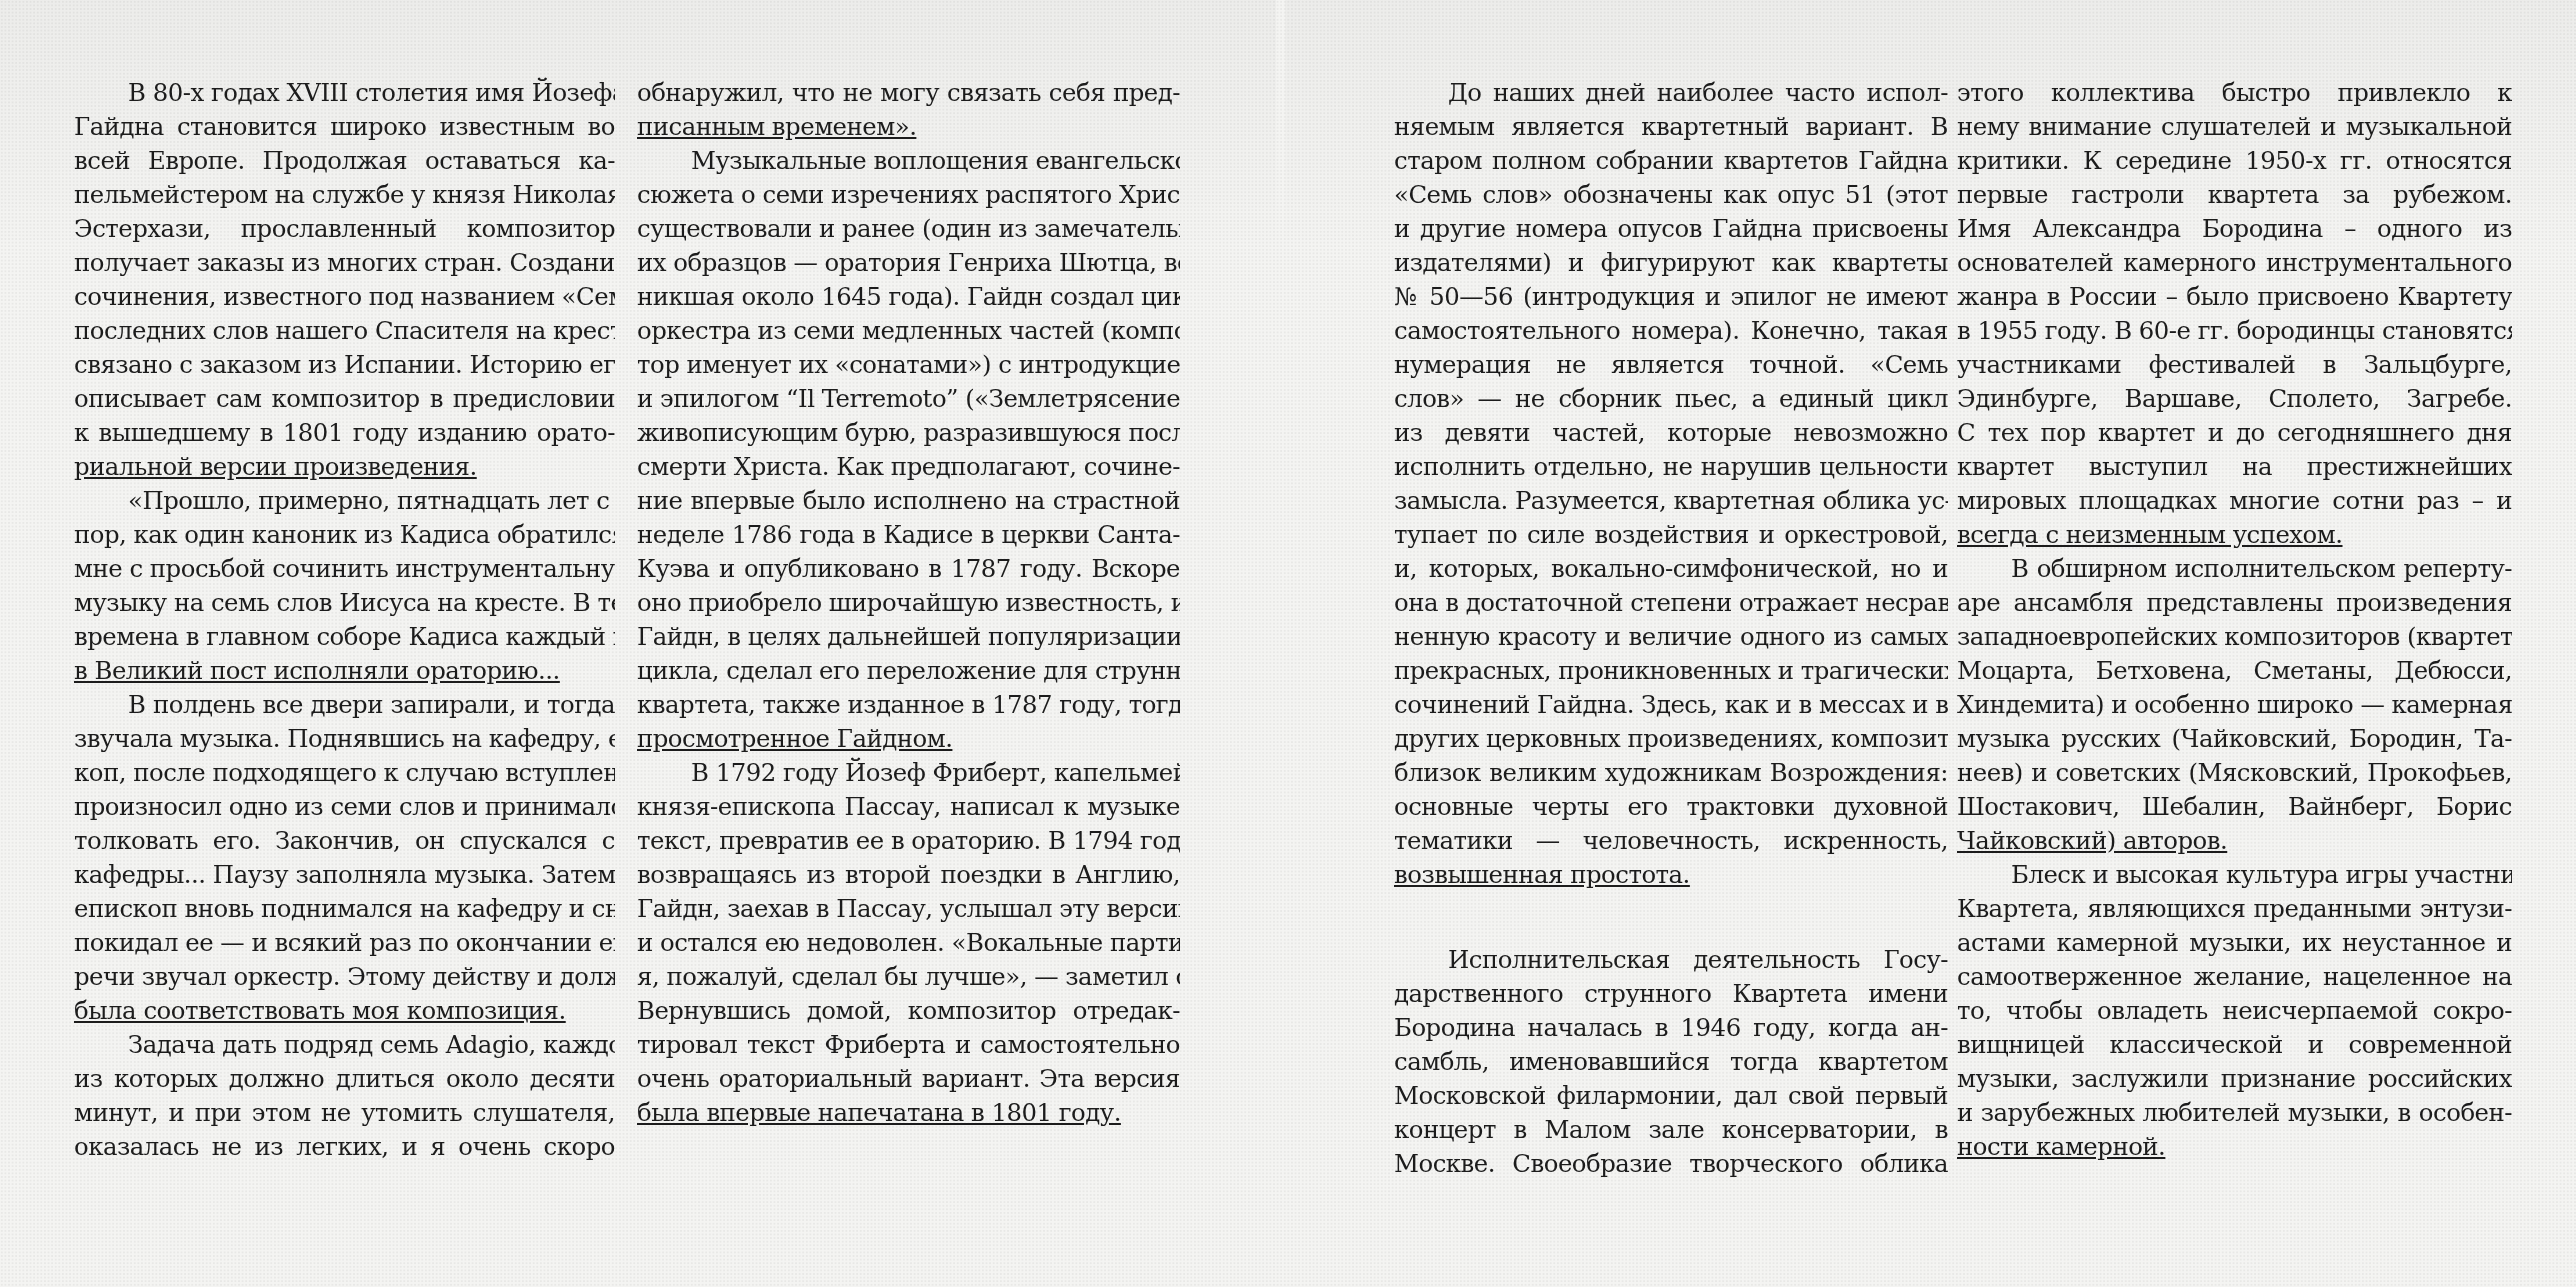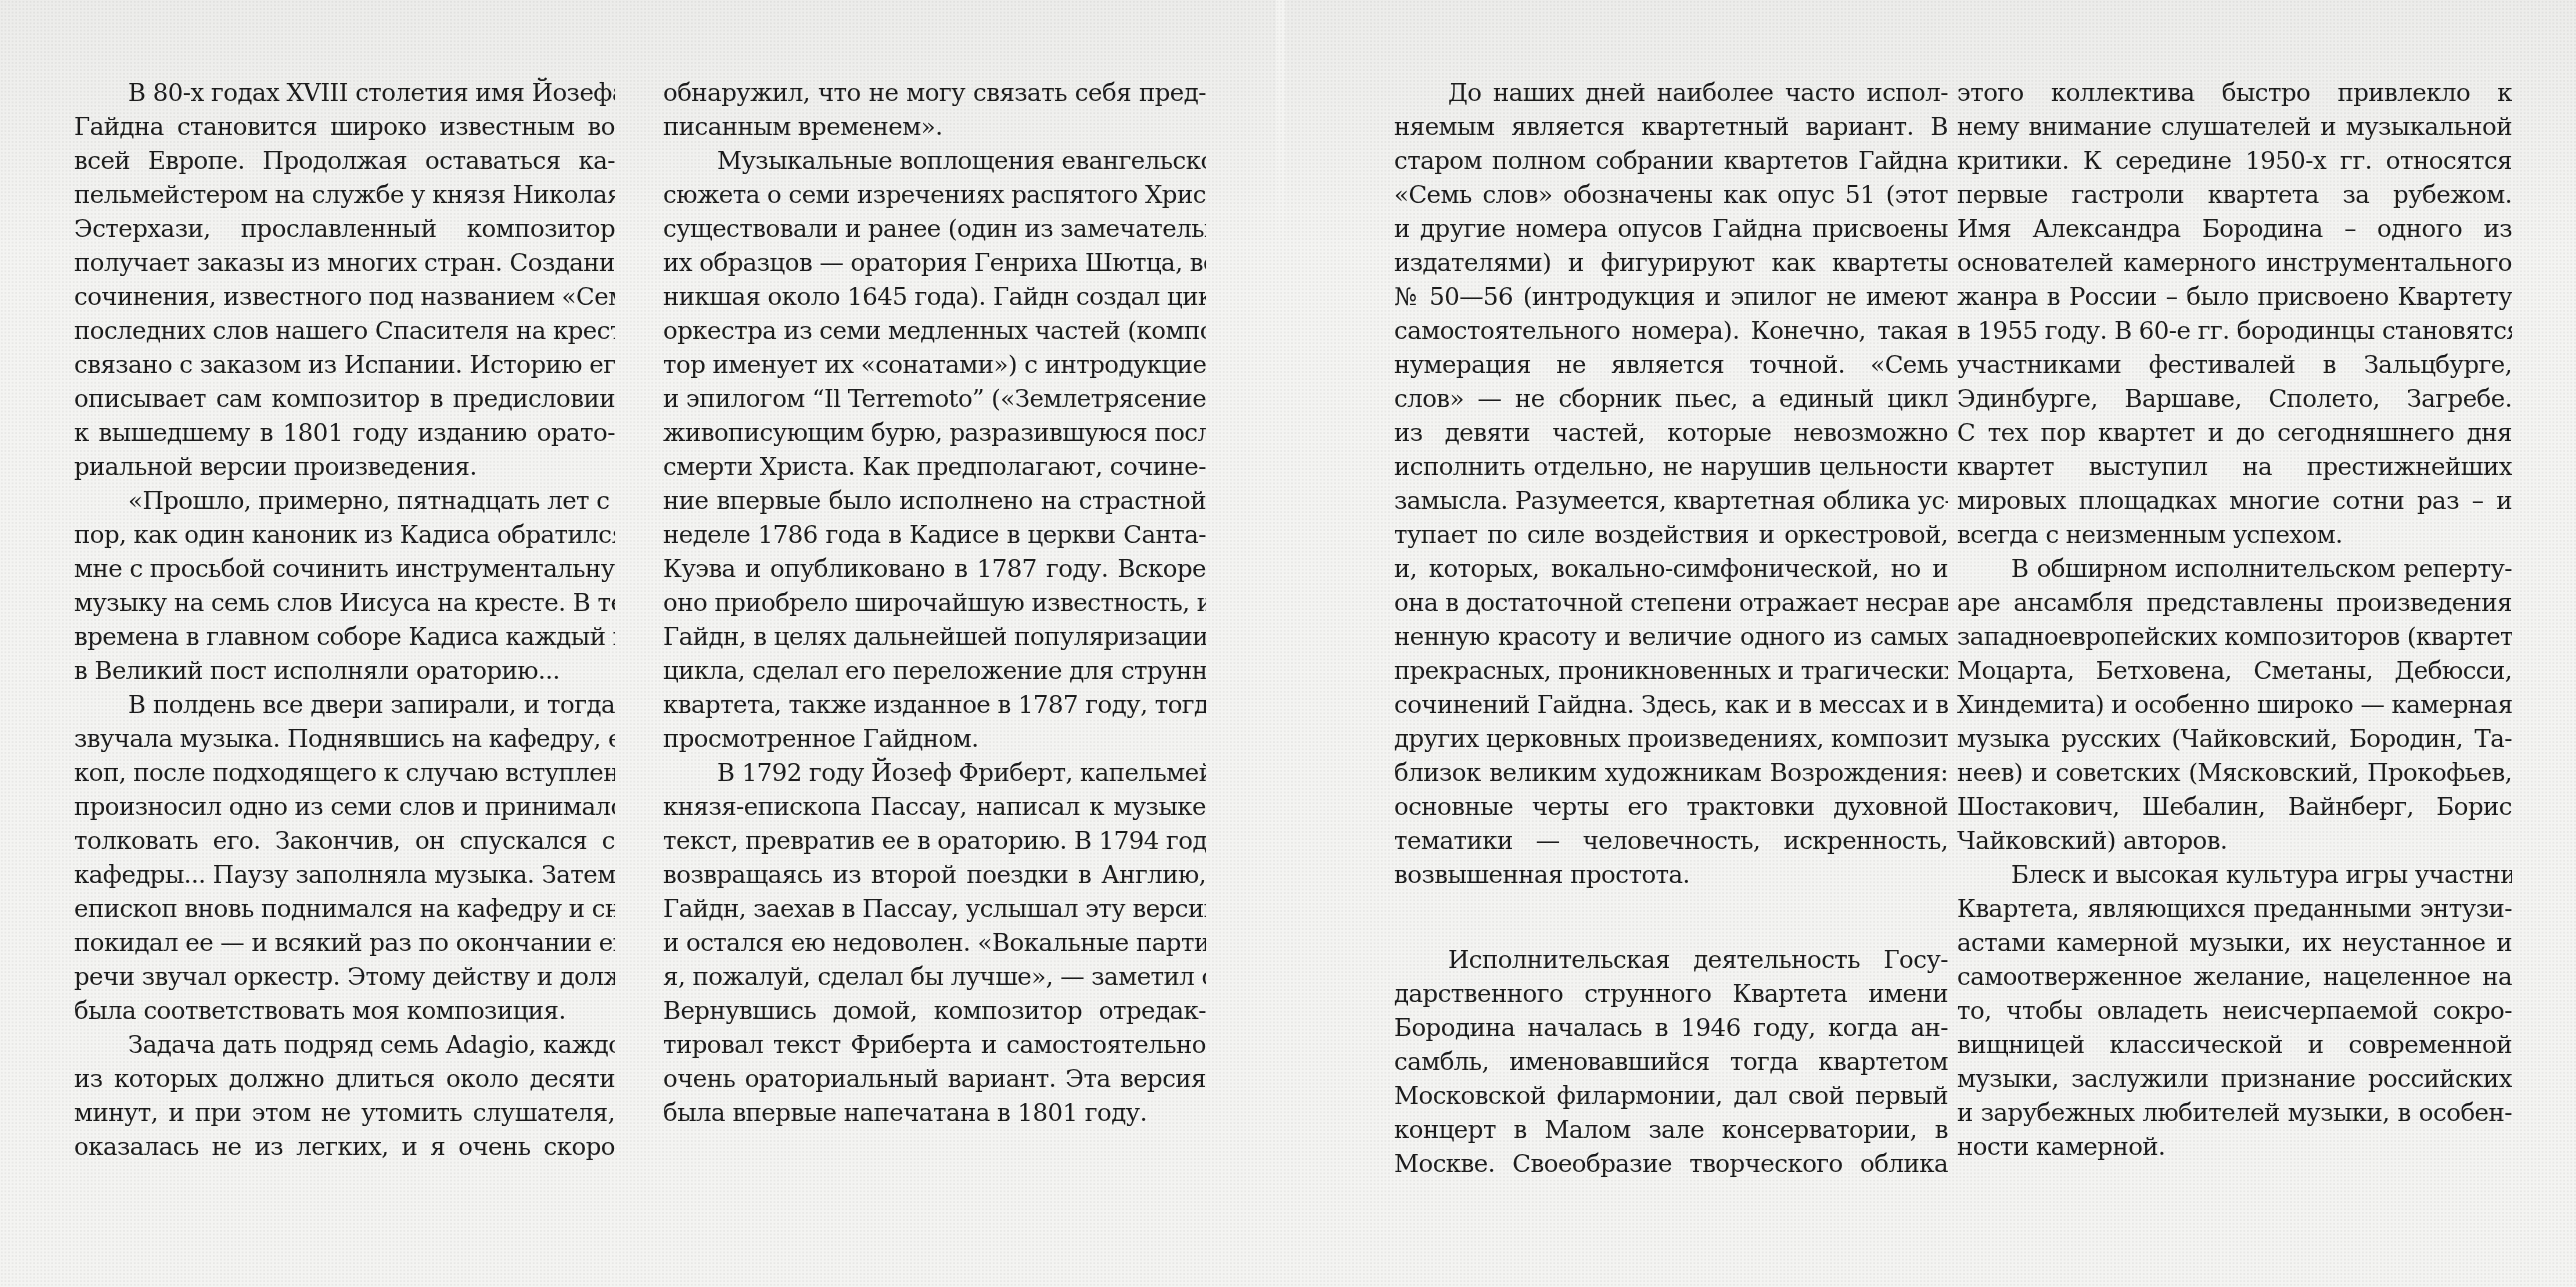--- a/index.html
+++ b/index.html
@@ -25,21 +25,21 @@
     letter-spacing:-0.5px;
   }
   .line {
     display:block;
     height:34px;
     white-space:nowrap;
     text-align:justify;
     text-align-last:justify;
     overflow:hidden;
   }
-  .line.last { text-align-last:left; }
+  .line.last { text-align-last:left;text-decoration:underline; }
   .line.indent { padding-left:54px; }
   .gap { display:block; height:51px; }
 </style>
 </head>
 <body>
 
 <div class="page-shade" style="left:0;width:1276px;"></div>
 <div class="page-shade" style="left:1285px;width:1291px;"></div>
 
 <div class="column" style="left:74px;width:541px;">
@@ -77,21 +77,21 @@
       <span class="line">речи звучал оркестр. Этому действу и должна</span>
       <span class="line last">была соответствовать моя композиция.</span>
     </div>
     <div>
       <span class="line indent">Задача дать подряд семь Adagio, каждое</span>
       <span class="line">из которых должно длиться около десяти</span>
       <span class="line">минут, и при этом не утомить слушателя,</span>
       <span class="line">оказалась не из легких, и я очень скоро</span>
     </div>
   </div>
-<div class="column" style="left:663px;width:543px;">
+<div class="column" style="left:637px;width:543px;">
     <div>
       <span class="line">обнаружил, что не могу связать себя пред-</span>
       <span class="line last">писанным временем».</span>
     </div>
     <div>
       <span class="line indent">Музыкальные воплощения евангельского</span>
       <span class="line">сюжета о семи изречениях распятого Христа</span>
       <span class="line">существовали и ранее (один из замечательных</span>
       <span class="line">их образцов — оратория Генриха Шютца, воз-</span>
       <span class="line">никшая около 1645 года). Гайдн создал цикл для</span>

